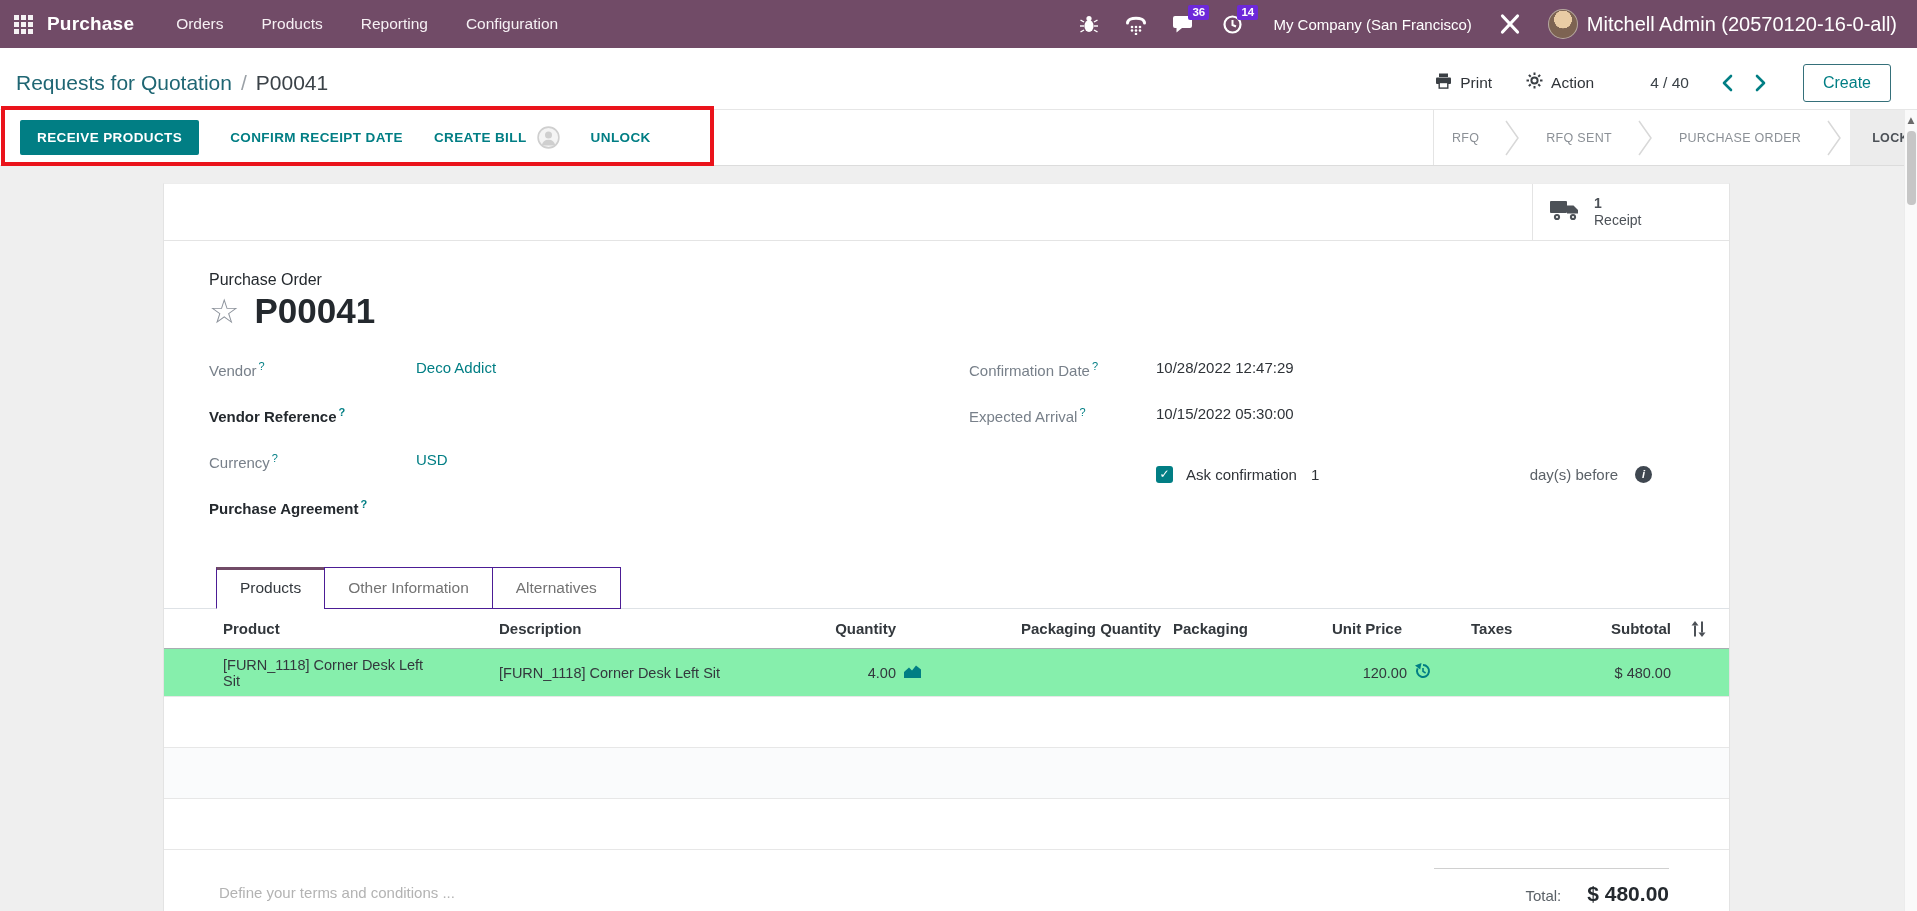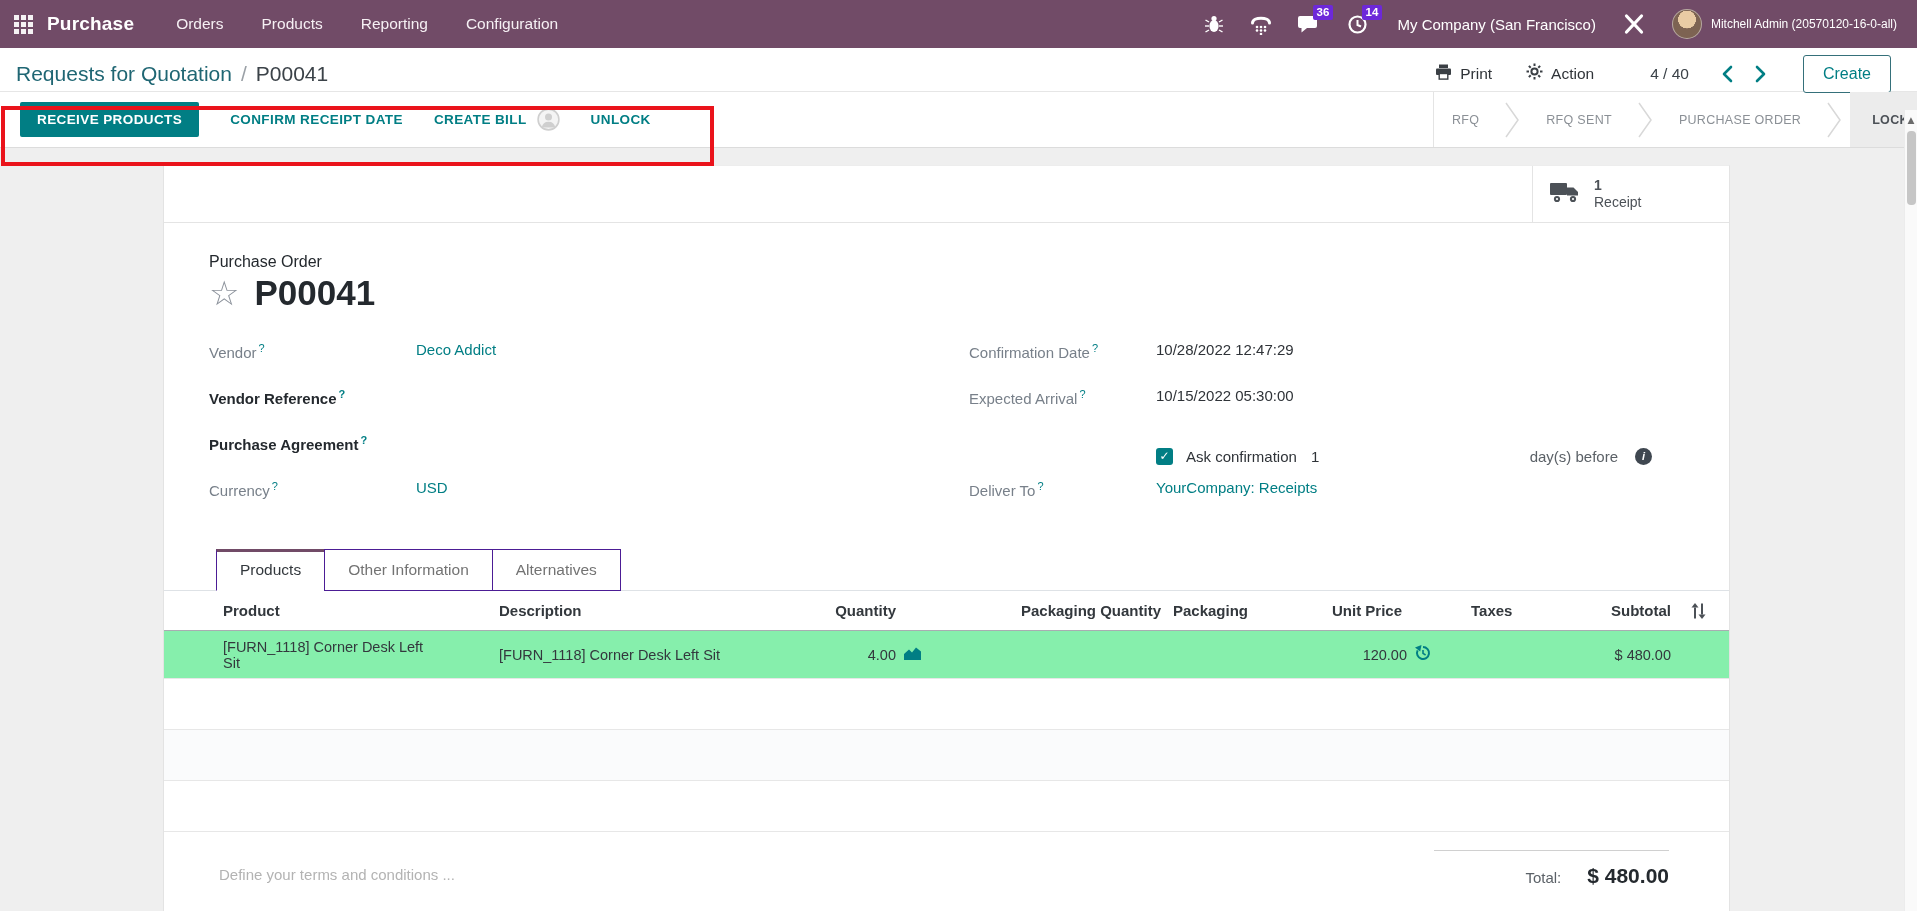--- a/index.html
+++ b/index.html
@@ -10,24 +10,24 @@
   .navbar { height:48px; background:#714B67; display:flex; align-items:center; padding:0 20px 0 14px; color:#fff; }
   .nav-left { display:flex; align-items:center; }
   .apps-icon { margin-right:14px; display:flex; cursor:pointer; }
   .app-name { font-size:19px; font-weight:700; margin-right:42px; letter-spacing:.2px; }
   .nav-menu { font-size:15.5px; margin-right:38px; color:#f6f0f4; cursor:pointer; }
   .nav-right { margin-left:auto; display:flex; align-items:center; }
   .nav-ic { position:relative; display:flex; align-items:center; margin-left:26px; cursor:pointer; }
   .badge { position:absolute; top:-9px; left:15px; background:#6d28d9; color:#fff; font-size:11.5px; font-weight:700; padding:2px 4px; border-radius:2px; line-height:1; }
   .nav-company { font-size:15px; margin-left:30px; cursor:pointer; white-space:nowrap; }
   .avatar { width:30px; height:30px; border-radius:50%; margin-left:26px; background:radial-gradient(circle at 50% 34%, #e9cba4 0 38%, #7d6352 39% 100%); border:1px solid rgba(255,255,255,.45); }
-  .nav-user { font-size:12px; margin-left:9px; white-space:nowrap; cursor:pointer; }
-
-  
-  .control-panel { height:44px; background:#fff; display:flex; align-items:center; padding:8px 26px 0 16px; border-bottom:1px solid #e6e6e6; }
+  .nav-user { font-size:20px; margin-left:9px; white-space:nowrap; cursor:pointer; }
+
+  
+  .control-panel { height:62px; background:#fff; display:flex; align-items:center; padding:8px 26px 0 16px; border-bottom:1px solid #e6e6e6; }
   .breadcrumb { font-size:21px; display:flex; align-items:baseline; }
   .bc-parent { color:#1f6673; cursor:pointer; }
   .bc-sep { color:#9aa0a6; margin:0 9px; }
   .bc-current { color:#3b4248; }
   .cp-right { margin-left:auto; display:flex; align-items:center; }
   .cp-btn { display:flex; align-items:center; gap:8px; font-size:15.5px; color:#2f3338; margin-left:34px; cursor:pointer; }
   .pager { display:flex; align-items:center; margin-left:56px; }
   .pager-count { font-size:15.5px; color:#3b4248; margin-right:22px; }
   .pager-arrow { display:flex; padding:0 11px; cursor:pointer; }
   .create-btn { border:1px solid #35707a; color:#017e84; background:#fff; font-size:16px; padding:9px 19px; border-radius:3px; margin-left:26px; cursor:pointer; font-family:inherit; }
@@ -316,49 +316,45 @@
       <div class="fcol-left">
         <div class="frow">
           <span class="flabel"><span>Vendor</span><span class="help">?</span></span>
           <span class="fvalue link">Deco Addict</span>
         </div>
         <div class="frow">
           <span class="flabel strong"><span>Vendor Reference</span><span class="help">?</span></span>
           <span class="fvalue"></span>
         </div>
         <div class="frow">
+          <span class="flabel"><span>Currency</span><span class="help">?</span></span>
+          <span class="fvalue link">USD</span>
+        </div>
+        <div class="frow">
           <span class="flabel strong"><span>Purchase Agreement</span><span class="help">?</span></span>
           <span class="fvalue"></span>
-        </div>
-        <div class="frow">
-          <span class="flabel"><span>Currency</span><span class="help">?</span></span>
-          <span class="fvalue link">USD</span>
         </div>
       </div>
       <div class="fcol-right">
         <div class="frow">
           <span class="flabel"><span>Confirmation Date</span><span class="help">?</span></span>
           <span class="fvalue">10/28/2022 12:47:29</span>
         </div>
         <div class="frow">
           <span class="flabel"><span>Expected Arrival</span><span class="help">?</span></span>
           <span class="fvalue">10/15/2022 05:30:00</span>
         </div>
         <div class="ask-row">
           <span class="checkbox">✓</span>
           <span class="ask-label">Ask confirmation</span>
           <span class="ask-days">1</span>
           <span class="ask-right">
             <span class="ask-suffix">day(s) before</span>
             <span class="info-icon">i</span>
           </span>
-        </div>
-        <div class="frow">
-          <span class="flabel"><span>Deliver To</span><span class="help">?</span></span>
-          <span class="fvalue link">YourCompany: Receipts</span>
         </div>
       </div>
     </div>
 
     <div class="tabs">
       <span class="tab active">Products</span>
       <span class="tab">Other Information</span>
       <span class="tab">Alternatives</span>
     </div>
 

